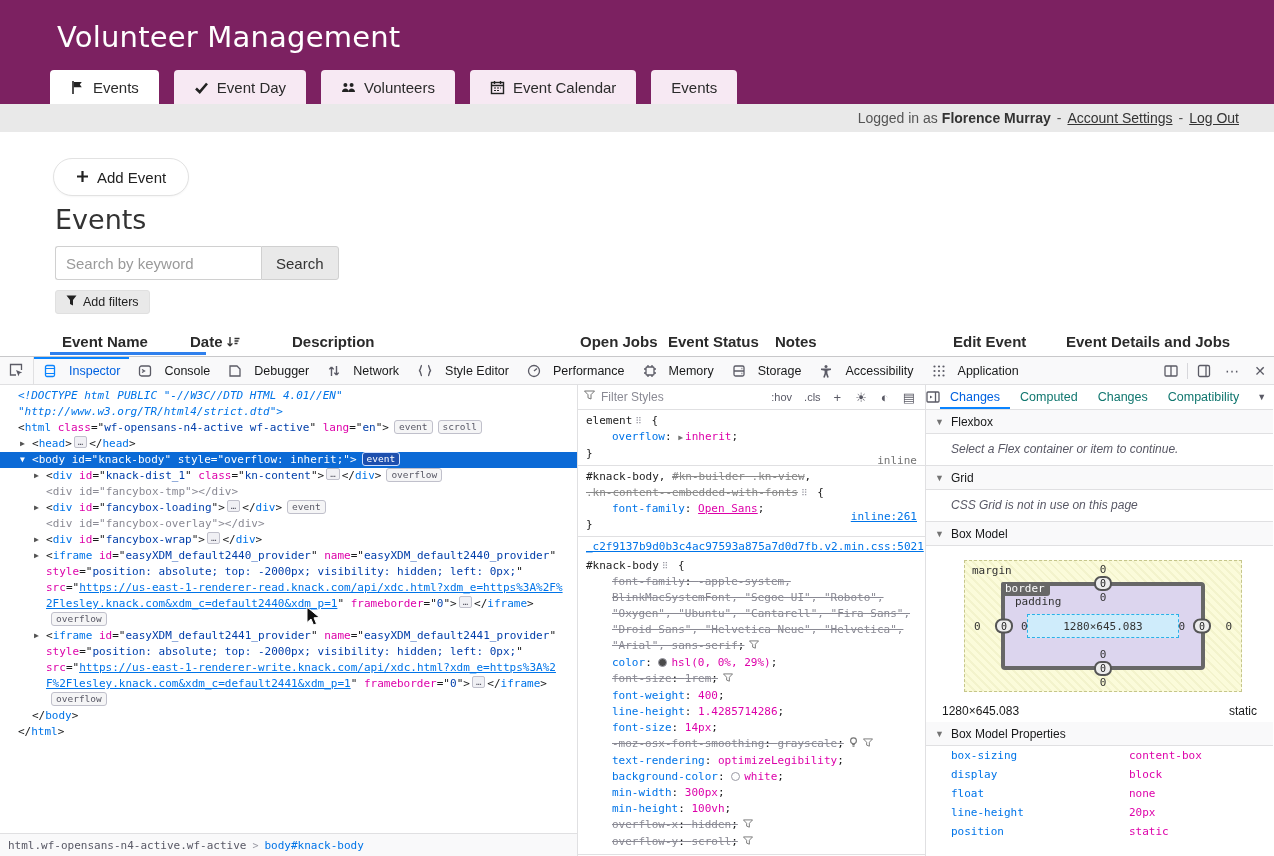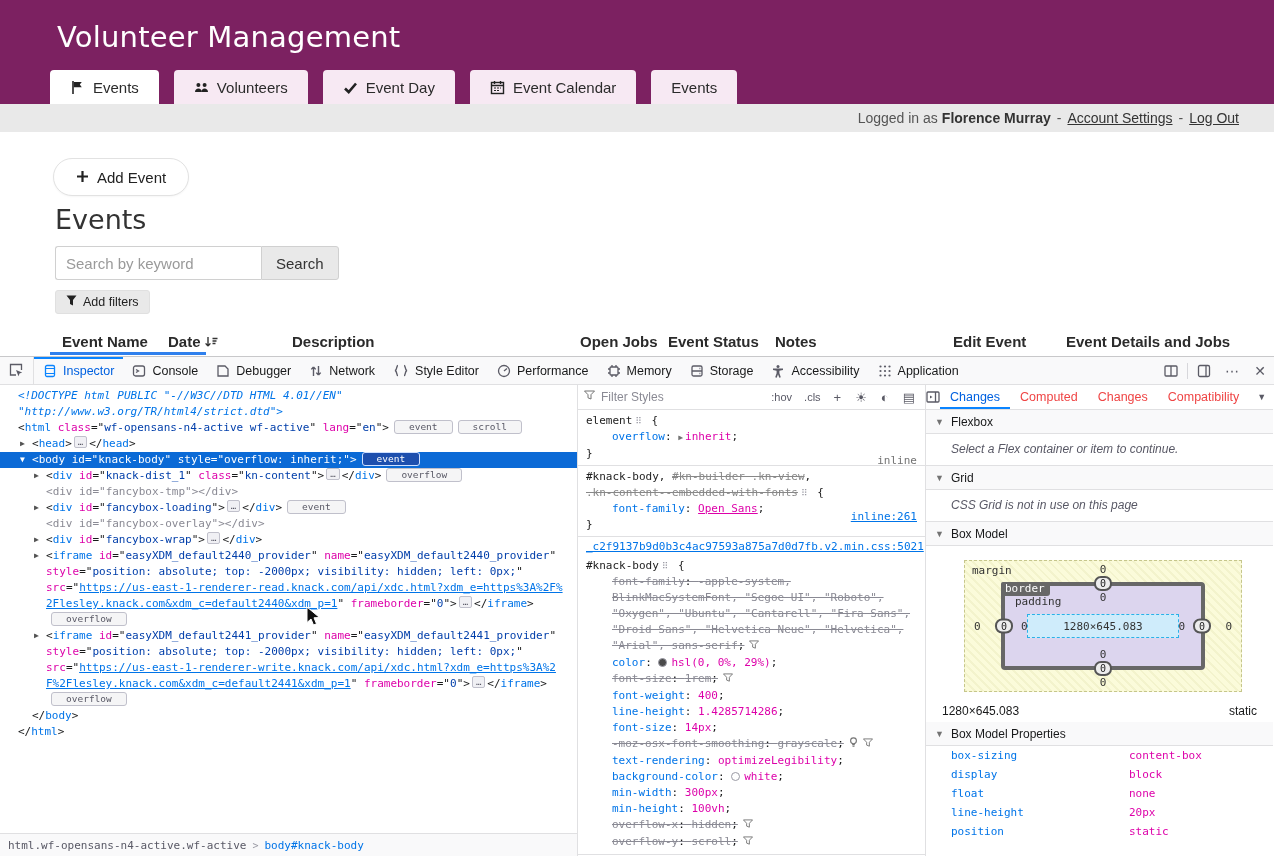--- a/index.html
+++ b/index.html
@@ -43,21 +43,21 @@
                  border-radius:3px; display:flex; align-items:center; gap:6px; padding:0 10px; font-size:12.5px; color:#222; }
   .tbl-head { position:absolute; top:201px; font-size:15px; font-weight:700; color:#2b2b2b; white-space:nowrap; }
   .sort-ic { display:inline-block; margin-left:4px; vertical-align:-1px; }
   .sort-bar { position:absolute; left:50px; top:220px; width:156px; height:3px; background:#2f80ed; }
 
   
   .devtools { position:absolute; left:0; top:356px; width:1274px; height:500px; background:#fff;
               border-top:1px solid #c8c8ca; font-size:12px; color:#18191a; }
   .dt-toolbar { height:28px; background:#f9f9fa; border-bottom:1px solid #e0e0e2; display:flex; align-items:stretch; }
   .dt-pick { width:34px; display:flex; align-items:center; justify-content:center; border-right:1px solid #e0e0e2; color:#5b5b66; }
-  .dt-tab { display:flex; align-items:center; gap:6px; padding:12px 9px; font-size:12.5px; color:#18191a; position:relative; white-space:nowrap; }
+  .dt-tab { display:flex; align-items:center; gap:12px; padding:12px 9px; font-size:12.5px; color:#18191a; position:relative; white-space:nowrap; }
   .dt-tab .ticon { display:inline-flex; color:#5b5b66; }
   .dt-tab.active { color:#0061e0; }
   .dt-tab.active .ticon { color:#0a84ff; }
   .dt-tab.active::before { content:""; position:absolute; left:0; top:0; right:0; height:2px; background:#0a84ff; }
   .dt-right { margin-left:auto; display:flex; align-items:center; color:#5b5b66; }
   .dt-rbtn { width:28px; height:28px; display:flex; align-items:center; justify-content:center; font-size:14px; }
   .dt-vsep { width:1px; height:16px; background:#d7d7db; margin:0 2px; }
 
   .dt-body { display:flex; height:471px; }
   .col-markup { width:578px; border-right:1px solid #e0e0e2; display:flex; flex-direction:column; }
@@ -80,21 +80,21 @@
   .cl .arrow { display:inline-block; width:12px; margin-left:-12px; color:#535353; font-size:8px; vertical-align:1px; }
   .tok-d { color:#0074e8; font-style:italic; }
   .tok-p { color:#18191a; }
   .tok-t { color:#0074e8; }
   .tok-a { color:#dd00a9; }
   .tok-v { color:#003eaa; }
   .tok-l { color:#0074e8; text-decoration:underline; word-break:break-all; }
   .chip { display:inline-block; border:1px solid #c0c0cb; background:#f0f0f4; color:#585865; border-radius:2px;
           font-size:9px; line-height:10px; padding:0 3px; vertical-align:2px; margin:0 2px; }
   .badge { display:inline-block; border:1px solid #c0c0cb; background:#f5f5f6; color:#585865; border-radius:3px;
-           font-size:9.5px; line-height:12px; padding:0 14px; margin-left:5px; vertical-align:1px;
+           font-size:9.5px; line-height:12px; padding:0 4px; margin-left:5px; vertical-align:1px;
            font-family:"DejaVu Sans Mono", monospace; }
   .cl.faded > .tok-p, .cl.faded > .tok-t, .cl.faded > .tok-a, .cl.faded > .tok-v { color:#8a8a94; }
   .cl.sel { background:#0b6ad6; }
   .cl.sel .tok-p,.cl.sel .tok-t,.cl.sel .tok-a,.cl.sel .tok-v,.cl.sel .arrow { color:#fff; }
   .cl.sel .badge { background:#1d4fae; border-color:#cfe0ff; color:#fff; }
   .crumb-row { height:23px; border-top:1px solid #e0e0e2; background:#f9f9fa; display:flex; align-items:center;
                padding:0 8px; gap:6px; font-family:"DejaVu Sans Mono",monospace; font-size:11px; flex:none; }
   .crumb { color:#585865; } .crumb.sel { color:#0074e8; } .crumb-gt { color:#9a9aa4; font-size:10px; }
 
   
@@ -115,21 +115,21 @@
   .struckwrap .d-name, .struckwrap .d-val { color:#8a8a94; }
   .d-vlink { text-decoration:underline; }
   .swatch { display:inline-block; width:9px; height:9px; border-radius:50%; vertical-align:-1px; margin-right:4px;
             border:1px solid #9a9aa4; }
   .picon { display:inline-block; margin-left:5px; color:#737373; vertical-align:-1px; }
   .brace { color:#222; }
 
   
   .lt-tabs { height:25px; border-bottom:1px solid #e0e0e2; display:flex; align-items:stretch; flex:none; }
   .lt-dockic { width:26px; display:flex; align-items:center; justify-content:center; color:#5b5b66; }
-  .lt-tab { display:flex; align-items:center; padding:0 10px; font-size:12.5px; color:#ef4444; position:relative; }
+  .lt-tab { display:flex; align-items:center; padding:0 10px; font-size:12.5px; color:#0f766e; position:relative; }
   .lt-tab.active { color:#0061e0; }
   .lt-tab.active::after { content:""; position:absolute; left:0; bottom:0; right:0; height:2px; background:#0a84ff; }
   .lt-caret { margin-left:auto; display:flex; align-items:center; padding:0 8px; color:#5b5b66; font-size:9px; }
   .sec-head { height:24px; background:#f9f9fa; border-bottom:1px solid #e0e0e2; display:flex; align-items:center;
               gap:7px; padding-left:9px; font-size:12px; color:#18191a; flex:none; }
   .sec-head .tri { color:#737373; font-size:9px; }
   .sec-msg { padding:8px 8px 9px 25px; font-style:italic; color:#585865; border-bottom:1px solid #e0e0e2; font-size:12px; }
 
   .bm-wrap { padding:14px 0 6px 38px; border-bottom:none; }
   .bm-margin { position:relative; width:278px; height:132px; background:#fbfbda; border:1px dashed #c6c68b;
@@ -164,36 +164,36 @@
           <span class="tabicon">
             <svg viewBox="0 0 15 15">
               <path d="M3 1v13" stroke="#222" stroke-width="1.6"></path>
               <path d="M3.8 2h8l-2 2.6 2 2.6h-8Z" fill="#222"></path>
             </svg>
           </span>
           <span>Events</span>
         </div>
         <div class="tab">
           <span class="tabicon">
+            <svg viewBox="0 0 15 15">
+              <path d="M2 8.5l3.7 3.5L13 3.5" stroke="#222" stroke-width="2.6" fill="none"></path>
+            </svg>
+          </span>
+          <span>Event Day</span>
+        </div>
+        <div class="tab">
+          <span class="tabicon">
             <svg viewBox="0 0 15 15" fill="#222">
               <circle cx="4.4" cy="5" r="2"></circle>
               <circle cx="10.6" cy="5" r="2"></circle>
               <path d="M1 12c0-2.2 1.5-3.6 3.4-3.6S7.8 9.8 7.8 12Z"></path>
               <path d="M7.4 12c0-2.2 1.4-3.6 3.2-3.6s3.4 1.4 3.4 3.6Z"></path>
             </svg>
           </span>
           <span>Volunteers</span>
-        </div>
-        <div class="tab">
-          <span class="tabicon">
-            <svg viewBox="0 0 15 15">
-              <path d="M2 8.5l3.7 3.5L13 3.5" stroke="#222" stroke-width="2.6" fill="none"></path>
-            </svg>
-          </span>
-          <span>Event Day</span>
         </div>
         <div class="tab">
           <span class="tabicon">
             <svg viewBox="0 0 15 15" fill="none" stroke="#222" stroke-width="1.4">
               <rect x="1.5" y="2.5" width="12" height="11"></rect>
               <path d="M1.5 5.5h12M4.5 1v3M10.5 1v3"></path>
               <path d="M4 8h2M7 8h2M10 8h1M4 10.5h2M7 10.5h2" stroke-width="1.2"></path>
             </svg>
           </span>
           <span>Event Calendar</span>
@@ -226,21 +226,21 @@
       <button class="btn-search">Search</button>
     </div>
     <button class="btn-filters">
       <span><svg width="11" height="11" viewBox="0 0 11 11">
             <path d="M0.5 0.5h10L7 5v5.5L4 9V5Z" fill="#222"></path>
           </svg></span>
       <span>Add filters</span>
     </button>
     <div id="table-headers">
         <span class="tbl-head" style="left: 62px;">Event Name</span>
-        <span class="tbl-head" style="left: 168px;">Date<span class="sort-ic"><svg width="13" height="12" viewBox="0 0 13 12">
+        <span class="tbl-head" style="left: 190px;">Date<span class="sort-ic"><svg width="13" height="12" viewBox="0 0 13 12">
               <path d="M3 1v9M3 10l-2.4-2.6M3 10l2.4-2.6" stroke="#333" stroke-width="1.4" fill="none"></path>
               <path d="M7.5 2.5h5M7.5 5h4M7.5 7.5h3" stroke="#333" stroke-width="1.3"></path>
             </svg></span></span>
         <span class="tbl-head" style="left: 292px;">Description</span>
         <span class="tbl-head" style="left: 580px; text-align: right;">Open Jobs</span>
         <span class="tbl-head" style="left: 668px;">Event Status</span>
         <span class="tbl-head" style="left: 775px;">Notes</span>
         <span class="tbl-head" style="left: 953px;">Edit Event</span>
         <span class="tbl-head" style="left: 1066px;">Event Details and Jobs</span>
       </div>

